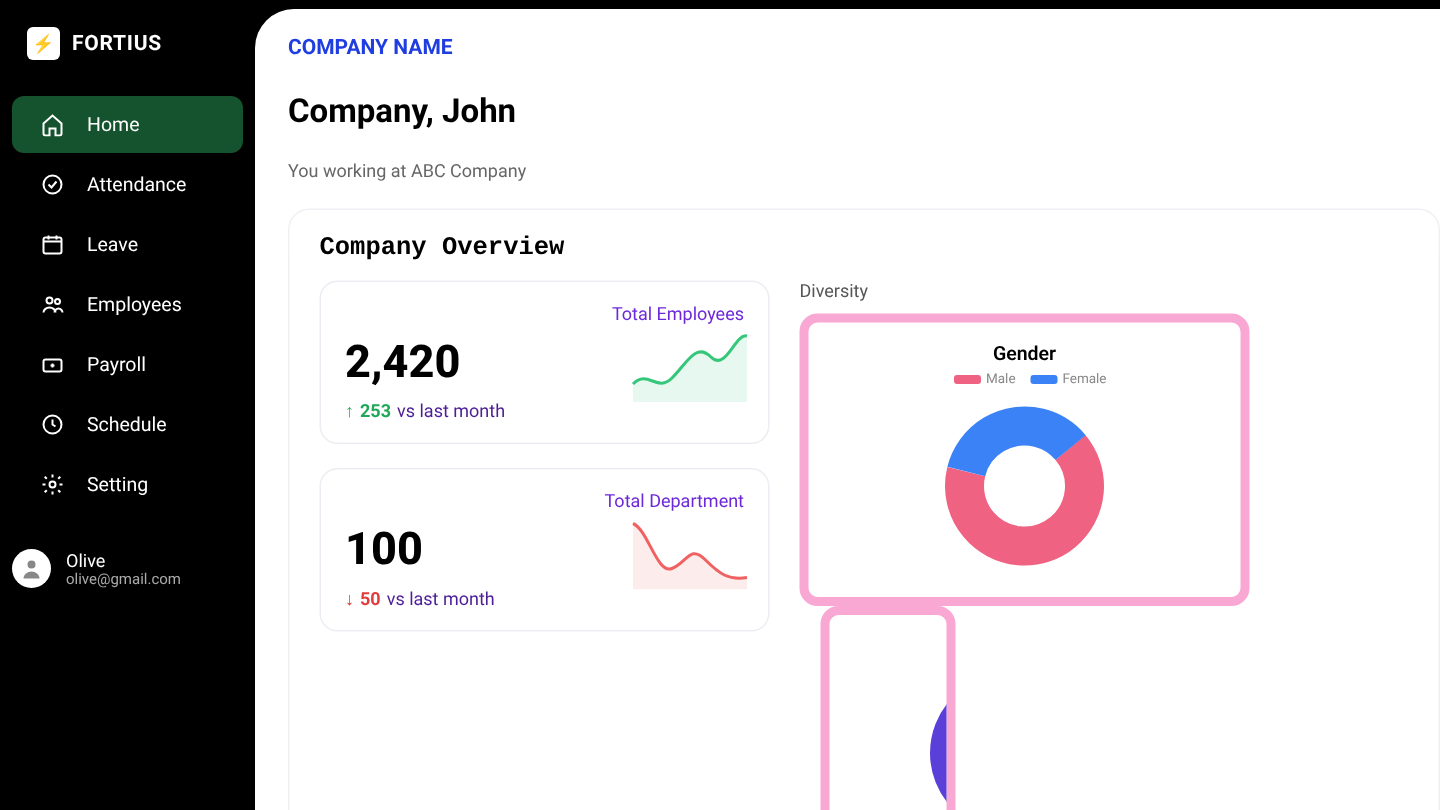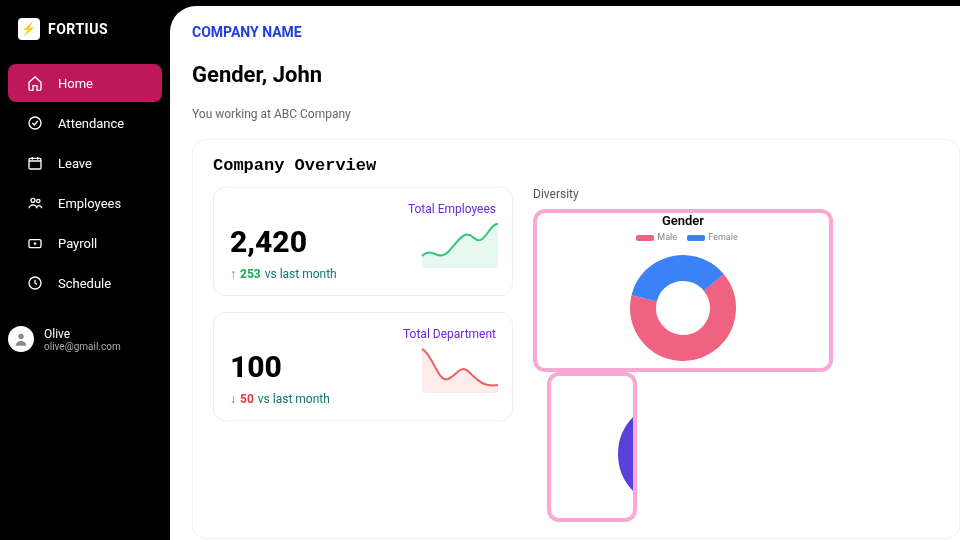--- a/index.html
+++ b/index.html
@@ -4,21 +4,21 @@
 <style>
   * { box-sizing: border-box; margin: 0; padding: 0; }
   body { font-family: -apple-system, BlinkMacSystemFont, "Segoe UI", Roboto, sans-serif; background: #000; width: 960px; height: 540px; overflow: hidden; }
   .app { display: flex; height: 100%; }
   
   .sidebar { width: 170px; background: #000; color: #fff; padding: 18px 0; }
   .logo { display: flex; align-items: center; gap: 8px; padding: 0 18px 14px; font-weight: 700; font-size: 14px; letter-spacing: 0.5px; }
   .logo-box { width: 22px; height: 22px; background: #fff; border-radius: 4px; display: flex; align-items: center; justify-content: center; color: #4a5cf0; font-size: 12px; font-weight: 900; }
   .nav { list-style: none; margin-top: 10px; }
   .nav-item { display: flex; align-items: center; gap: 14px; padding: 10px 18px; font-size: 13px; cursor: pointer; border-radius: 8px; margin: 2px 8px; }
-  .nav-item.active { background: #be185d; }
+  .nav-item.active { background: #14532d; }
   .nav-icon { width: 18px; height: 18px; display: inline-flex; align-items: center; justify-content: center; }
   .user-block { display: flex; align-items: center; gap: 10px; padding: 12px 8px; margin-top: 12px; }
   .avatar { width: 26px; height: 26px; border-radius: 50%; background: #fff; display: flex; align-items: center; justify-content: center; }
   .user-info { font-size: 12px; }
   .user-email { font-size: 10px; color: #aaa; }
 
   .main { flex: 1; background: #fff; border-top-left-radius: 26px; padding: 18px 0 0 22px; overflow: hidden; margin-top: 6px; }
   .company-name { color: #1f3de0; font-weight: 700; font-size: 14px; margin-bottom: 22px; }
   .welcome { font-size: 22px; font-weight: 700; }
   .subtext { font-size: 12px; color: #666; margin-top: 20px; margin-bottom: 18px; }
@@ -29,25 +29,25 @@
   .overview-grid { display: flex; gap: 20px; }
   .ov-left { width: 300px; display: flex; flex-direction: column; gap: 16px; }
   .ov-right { flex: 1; }
 
   .stat-card { border: 1px solid #ebedf2; border-radius: 12px; padding: 14px 16px; position: relative; min-height: 100px; }
   .stat-label { font-size: 12px; color: #6d28d9; text-align: right; }
   .stat-value { font-size: 30px; font-weight: 800; margin-top: 8px; }
   .stat-delta { font-size: 12px; margin-top: 8px; display: flex; align-items: center; gap: 4px; }
   .delta-up { color: #1fa858; font-weight: 700; }
   .delta-down { color: #e23c3c; font-weight: 700; }
-  .delta-rest { color: #0f766e; font-weight: 400; }
+  .delta-rest { color: #4c1d95; font-weight: 400; }
   .spark { position: absolute; right: 12px; top: 30px; width: 80px; height: 50px; }
 
   .diversity-title { font-size: 12px; color: #555; margin-bottom: 8px; }
-  .chart-card { border: 4px solid #f9a8d4; border-radius: 12px; width: 300px; text-align: center; display: inline-block; vertical-align: top; }
+  .chart-card { border: 6px solid #f9a8d4; border-radius: 12px; padding: 14px; width: 300px; text-align: center; display: inline-block; vertical-align: top; }
   .chart-card + .chart-card { margin-left: 14px; }
   .chart-title { font-size: 13px; font-weight: 600; margin-bottom: 4px; }
   .legend { font-size: 9px; color: #888; margin-bottom: 6px; }
   .legend .sw { display: inline-block; width: 18px; height: 6px; border-radius: 2px; vertical-align: middle; margin: 0 3px 0 8px; }
   .donut-wrap { display: flex; justify-content: center; }
 </style>
 </head>
 <body>
 
 <div class="app">
@@ -103,39 +103,48 @@
         <span>Payroll</span>
       </li>
       <li class="nav-item">
         <span class="nav-icon">
             <svg width="16" height="16" viewBox="0 0 24 24" fill="none" stroke="#fff" stroke-width="2">
               <circle cx="12" cy="12" r="9"></circle>
               <path d="M12 7v5l3 2"></path>
             </svg>
           </span>
         <span>Schedule</span>
+      </li>
+      <li class="nav-item">
+        <span class="nav-icon">
+            <svg width="16" height="16" viewBox="0 0 24 24" fill="none" stroke="#fff" stroke-width="2">
+              <circle cx="12" cy="12" r="3"></circle>
+              <path d="M12 2v3M12 19v3M4.2 4.2l2.1 2.1M17.7 17.7l2.1 2.1M2 12h3M19 12h3M4.2 19.8l2.1-2.1M17.7 6.3l2.1-2.1"></path>
+            </svg>
+          </span>
+        <span>Setting</span>
       </li>
     </ul>
     <div class="user-block">
       <div class="avatar">
           <svg width="16" height="16" viewBox="0 0 24 24" fill="#888">
             <circle cx="12" cy="8" r="4"></circle>
             <path d="M4 22c0-4 4-7 8-7s8 3 8 7"></path>
           </svg>
         </div>
       <div class="user-info">
         <div>Olive</div>
         <div class="user-email">olive@gmail.com</div>
       </div>
     </div>
   </aside>
 
   <main class="main">
     <div class="company-name">COMPANY NAME</div>
-    <div class="welcome">Gender, John</div>
+    <div class="welcome">Company, John</div>
     <div class="subtext">You working at ABC Company</div>
 
     <div class="panel">
       <div class="panel-title">Company Overview</div>
       <div class="overview-grid">
         <div class="ov-left">
           <div class="stat-card">
             <div class="stat-label">Total Employees</div>
             <div class="stat-value">2,420</div>
             <div class="stat-delta">

